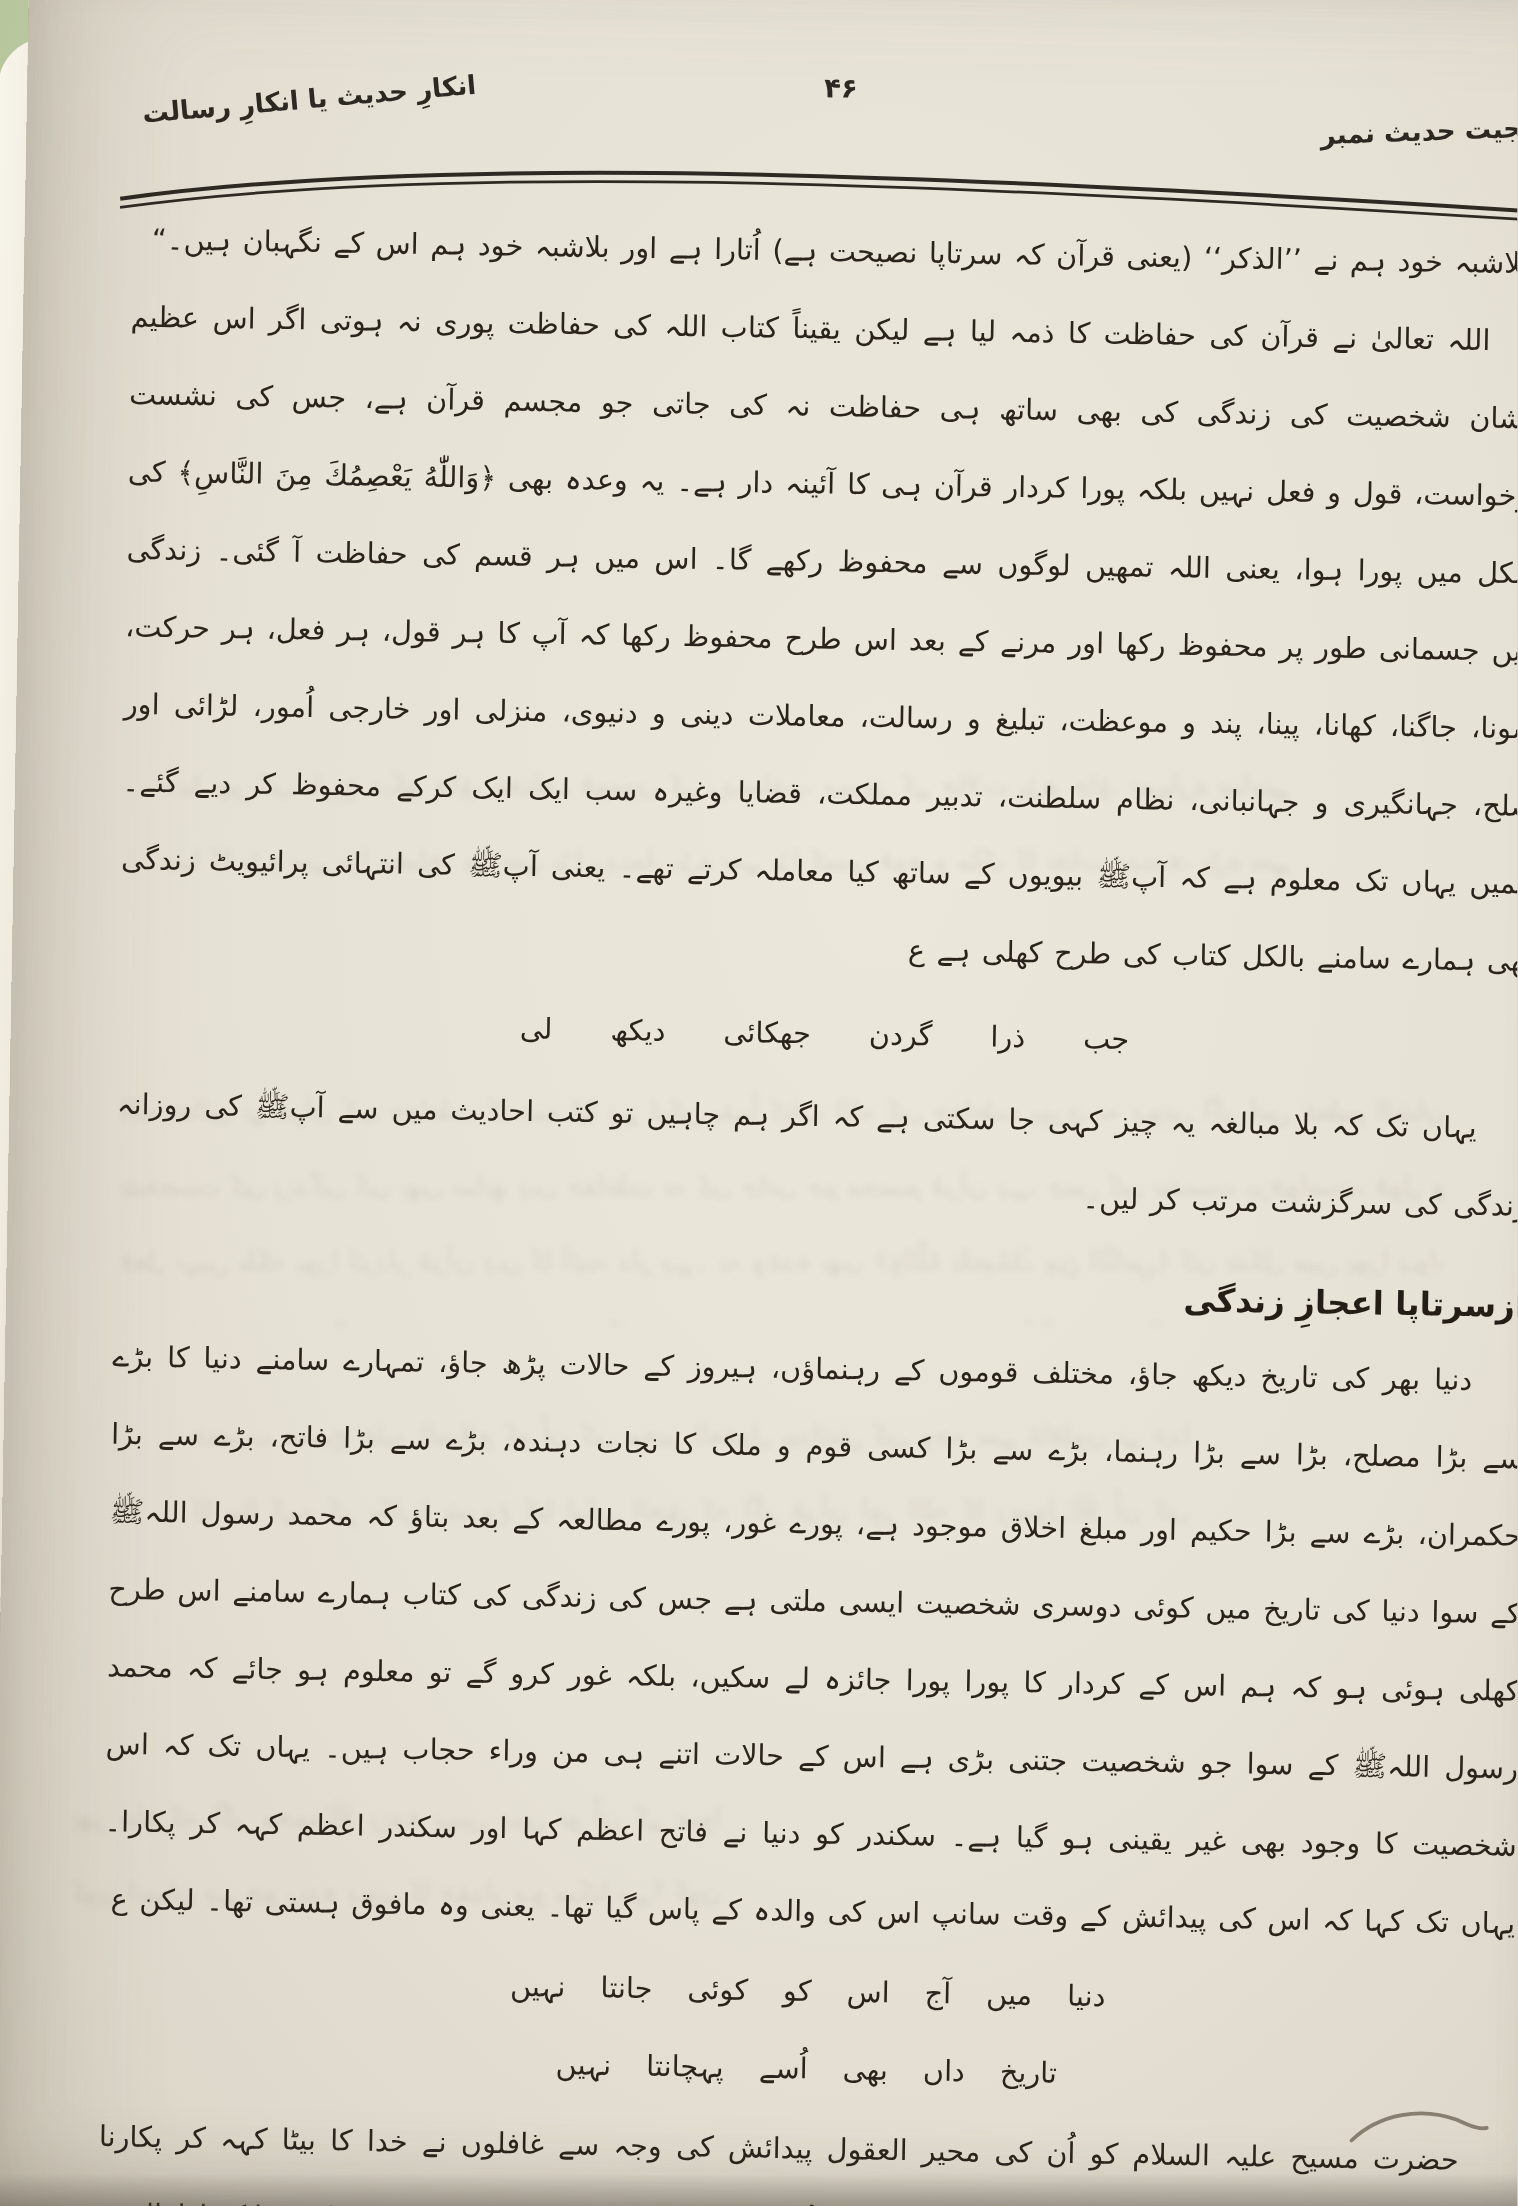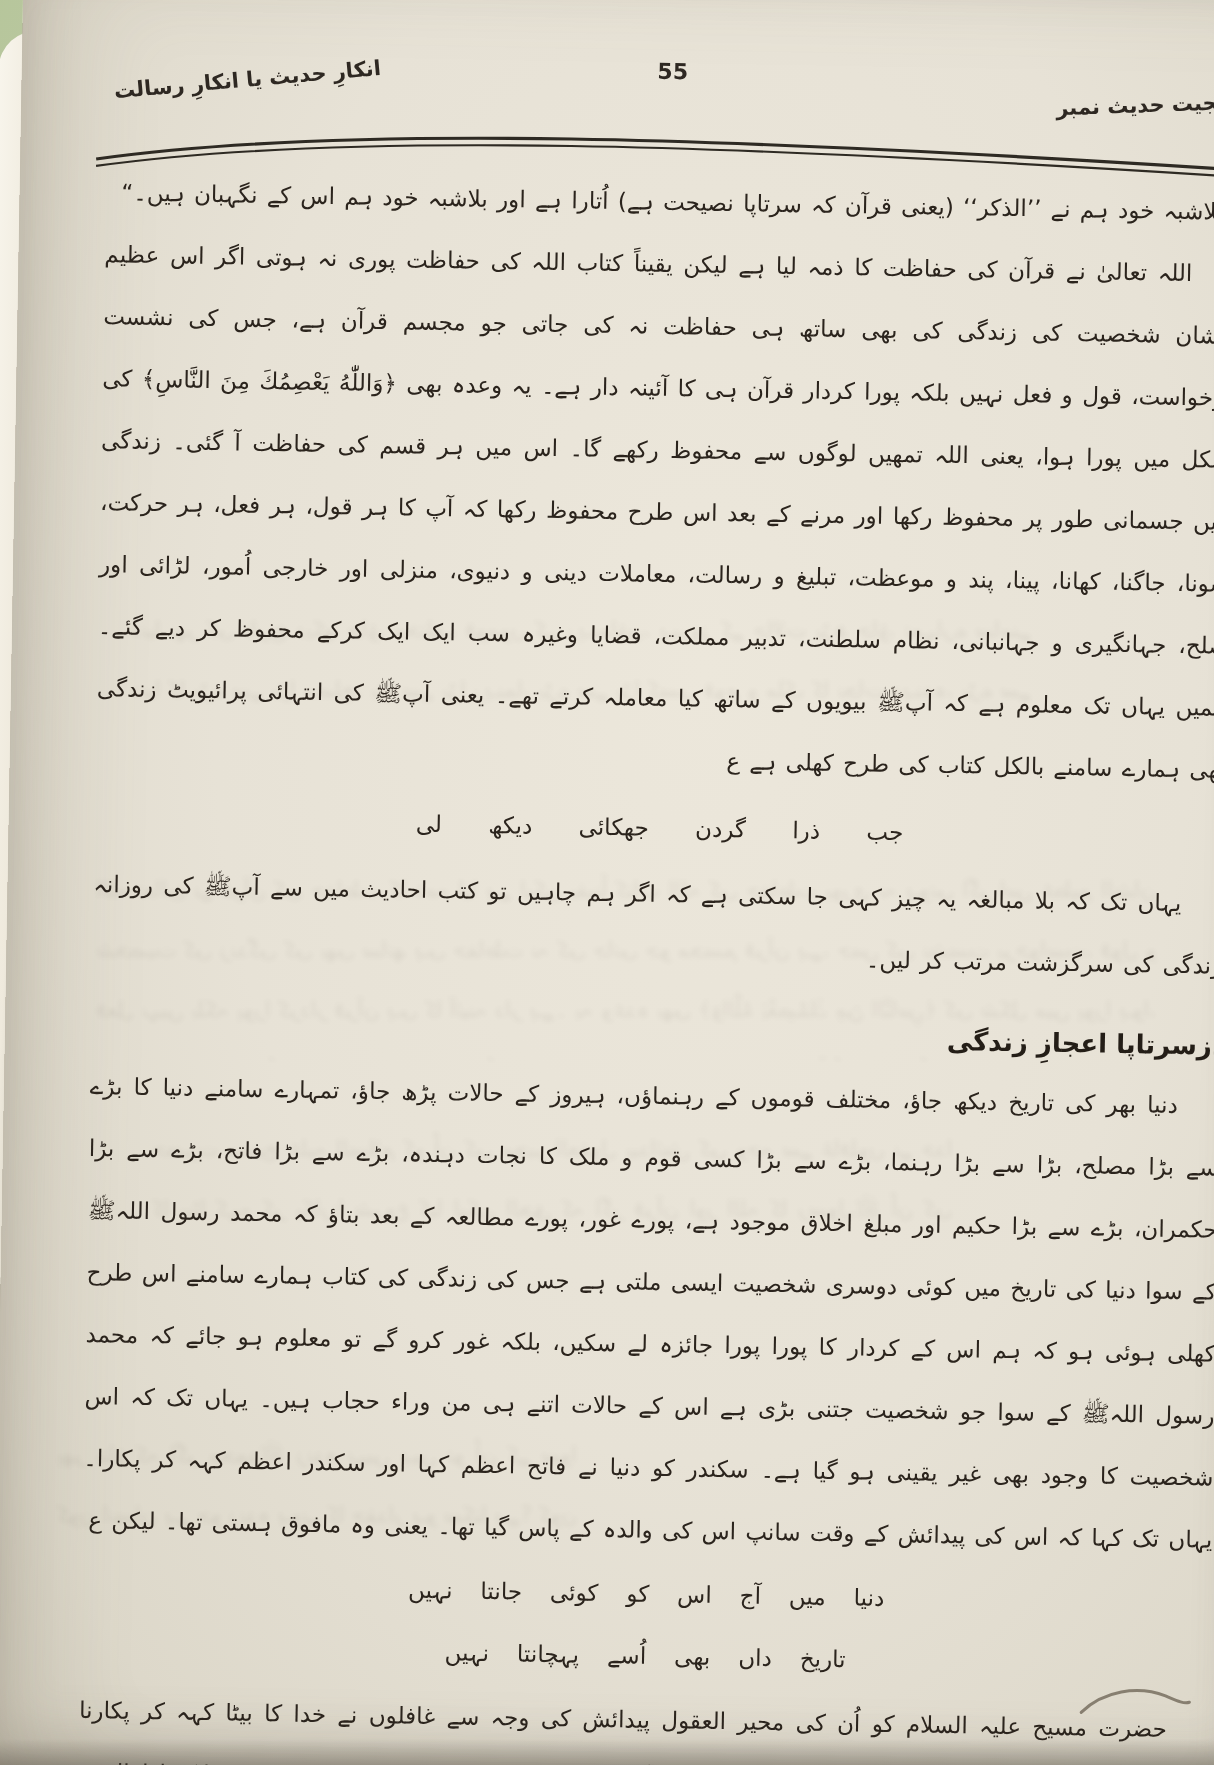--- a/index.html
+++ b/index.html
@@ -86,21 +86,21 @@
 <body>
 
 <div class="scene">
   <div class="bg"></div>
   <div class="page-edge"></div>
 
   <div class="page">
     <div class="content">
 
       <div class="running-title-left">انکارِ حدیث یا انکارِ رسالت</div>
-      <div class="page-number">55</div>
+      <div class="page-number">۴۶</div>
       <div class="running-title-right">حجیت حدیث نمبر</div>
 
       <svg class="header-rule" viewBox="0 0 1130 60" preserveAspectRatio="none">
         <path d="M4,50 C 260,10 640,18 1126,40" fill="none" stroke="#2e2a23" stroke-width="3.2"></path>
         <path d="M4,57 C 260,17 640,25 1126,47" fill="none" stroke="#2e2a23" stroke-width="2.2"></path>
       </svg>
 
       <div class="text-body">
         <p class="quote-para">”بلاشبہ خود ہم نے ’’الذکر‘‘ (یعنی قرآن کہ سرتاپا نصیحت ہے) اُتارا ہے اور بلاشبہ خود ہم اس کے نگہبان ہیں۔“</p>
 

